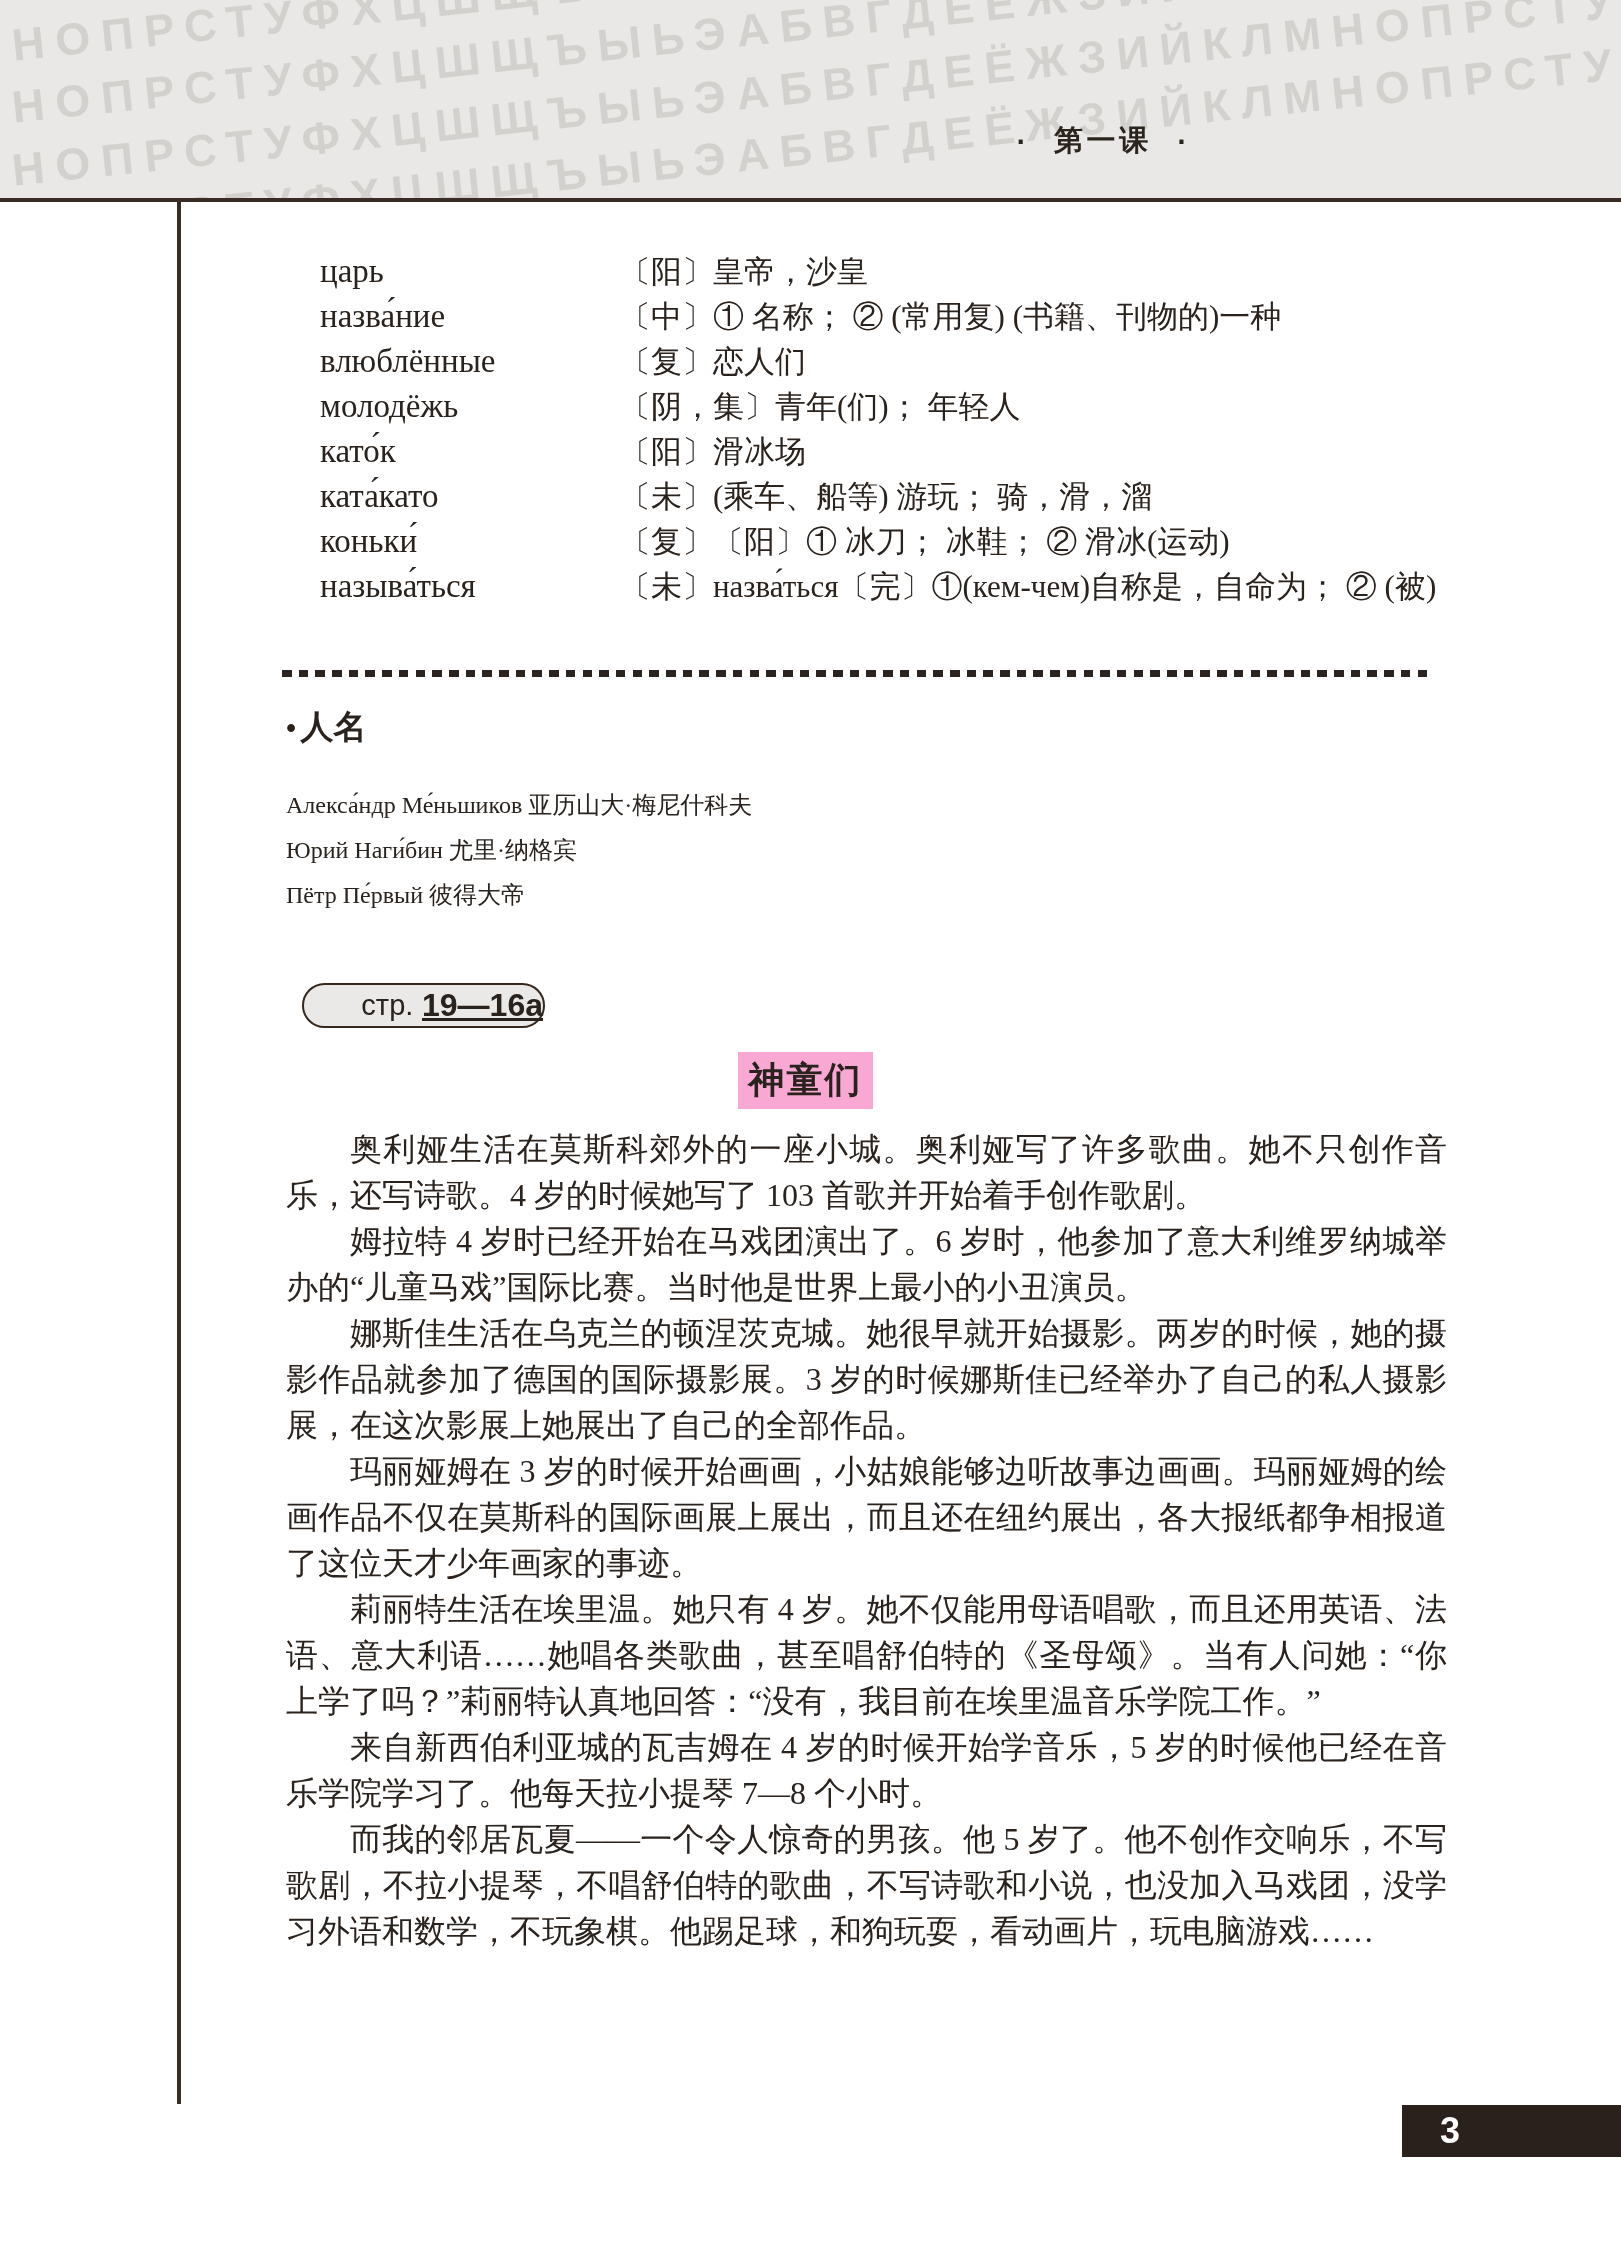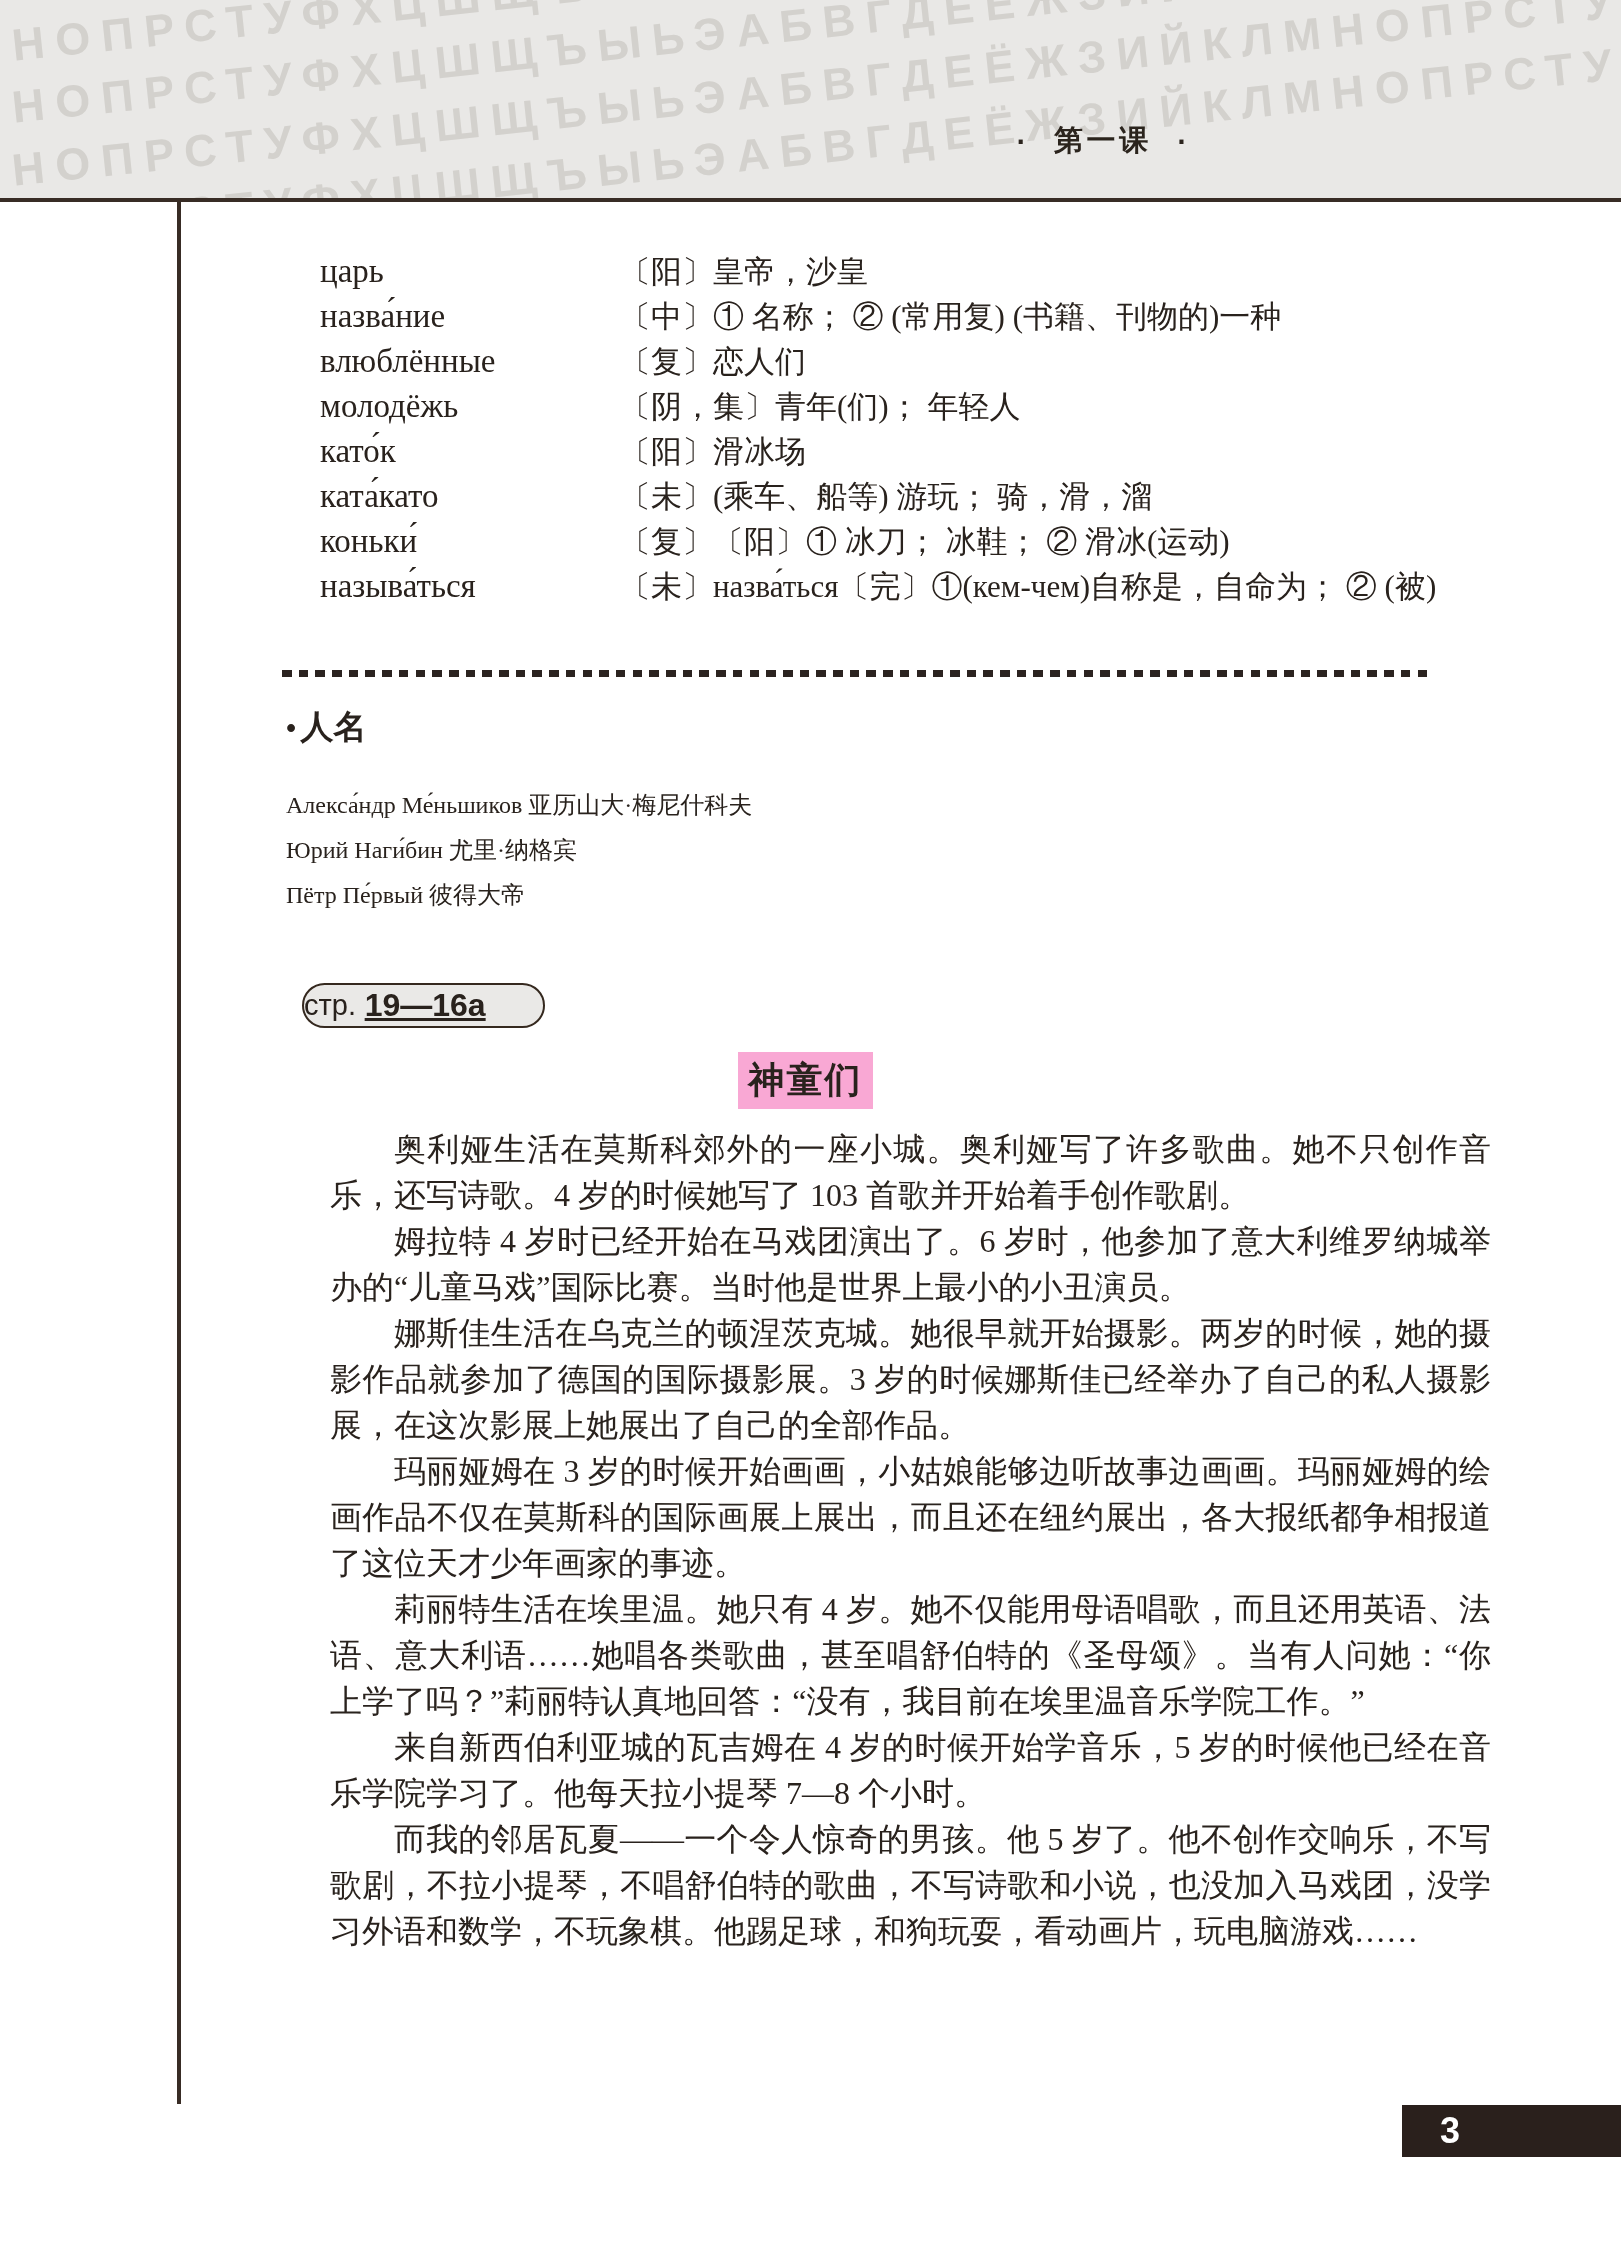--- a/index.html
+++ b/index.html
@@ -29,30 +29,30 @@
               background:repeating-linear-gradient(90deg,#2b2320 0 9.5px,transparent 9.5px 16.7px);}
 
   
   .names-heading{position:absolute;left:286px;top:706px;font-size:33px;font-weight:bold;line-height:42px;}
   .names-heading .bullet{font-size:29px;margin-right:4.4px;}
   .names-list{position:absolute;left:286px;top:783px;font-size:24px;line-height:45px;white-space:nowrap;}
 
   
   .page-ref{position:absolute;left:302px;top:983px;width:243px;height:45px;box-sizing:border-box;
             background:#eae9e7;border:2.9px solid #35291f;border-radius:23px;
-            display:flex;align-items:center;justify-content:flex-start;gap:8.7px;color:#29221d;}
+            display:flex;align-items:center;justify-content:flex-end;gap:8.7px;color:#29221d;}
   .page-ref .pr-prefix{font-family:"Liberation Sans","DejaVu Sans",sans-serif;font-size:29px;}
   .page-ref .pr-range{font-family:"Liberation Sans","DejaVu Sans",sans-serif;font-size:32px;font-weight:bold;text-decoration:underline;}
 
   
   .reading-title{position:absolute;left:738px;top:1052px;width:135px;height:57px;background:#f9a8d4;
                  display:flex;align-items:center;justify-content:center;
                  font-size:36px;font-weight:bold;letter-spacing:2.2px;color:#29221d;}
   .reading-body{position:absolute;left:286px;top:1126px;width:1161px;
-                font-size:32px;line-height:46px;text-align:justify;color:#29221d;margin-left:44px;}
+                font-size:32px;line-height:46px;text-align:justify;color:#29221d;}
   .reading-body p{margin:0;text-indent:64px;}
 
   
   .page-num-box{position:absolute;left:1402px;top:2105px;width:220px;height:52px;background:#2a201c;}
   .page-num{font-family:"Liberation Sans","DejaVu Sans",sans-serif;font-weight:bold;font-size:36px;
             color:#ffffff;line-height:52px;padding-left:38px;}
 </style>
 </head>
 <body>
 

